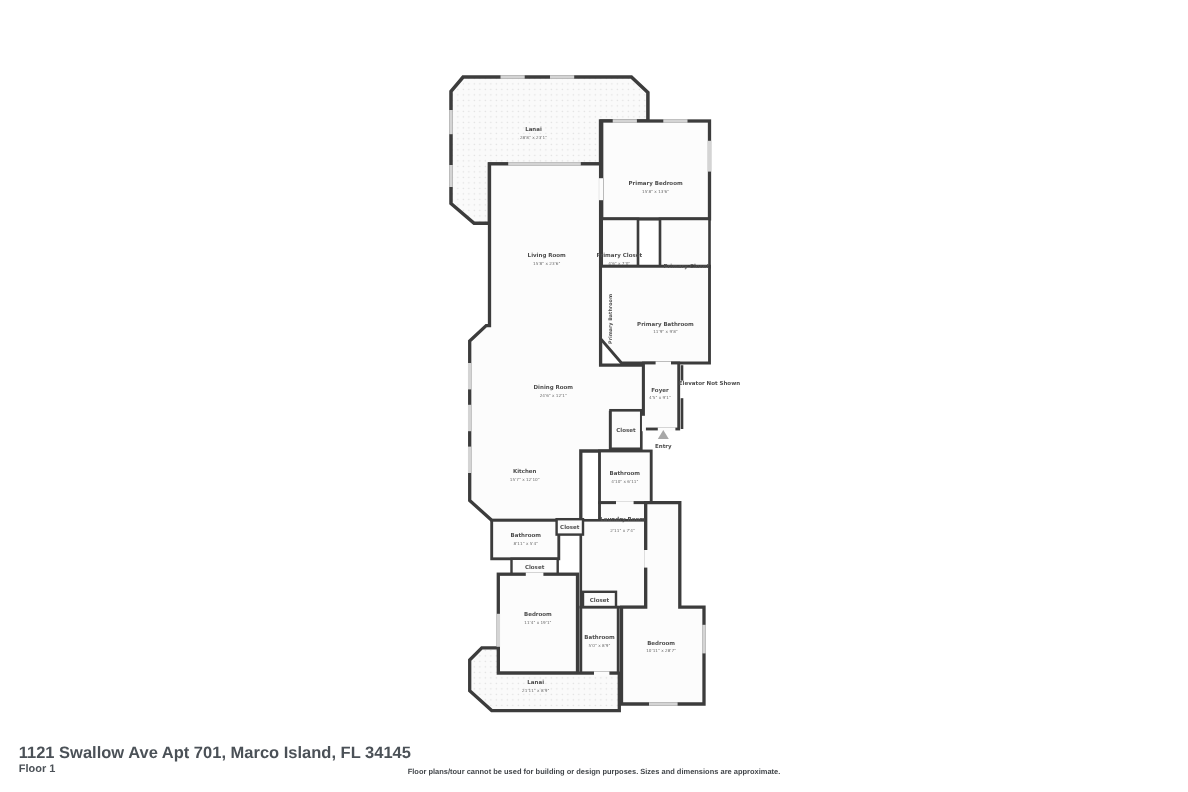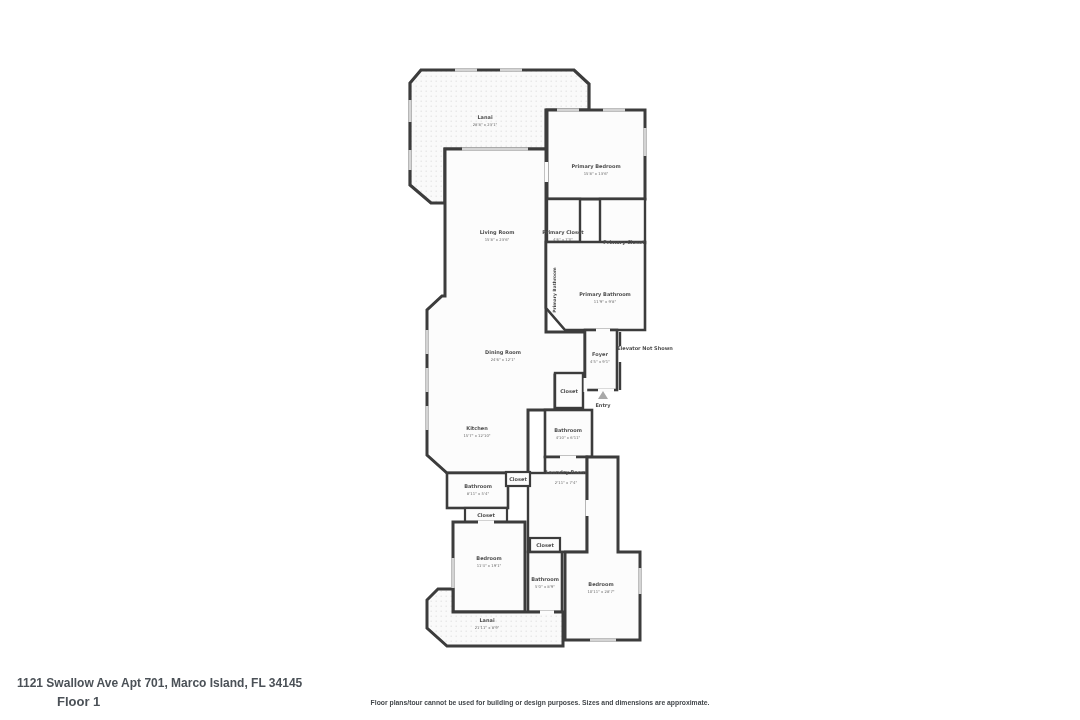--- a/index.html
+++ b/index.html
@@ -1,20 +1,20 @@
 <!DOCTYPE html>
 <html><head>
 <meta charset="utf-8">
 <style>
   html,body{margin:0;padding:0;background:#ffffff;}
   .canvas{position:relative;width:1080px;height:720px;background:#ffffff;overflow:hidden;
           font-family:"Liberation Sans","DejaVu Sans",sans-serif;}
   .plan-svg{position:absolute;left:0;top:0;}
-  .addr{position:absolute;left:17px;top:676px;font-size:12px;font-weight:700;color:#4b5157;}
-  .floor{position:absolute;left:17px;top:694px;font-size:13px;font-weight:700;color:#4b5157;margin-left:40px;}
+  .addr{position:absolute;left:17px;top:676px;font-size:15px;font-weight:700;color:#4b5157;}
+  .floor{position:absolute;left:17px;top:694px;font-size:10px;font-weight:700;color:#4b5157;}
   .disclaimer{position:absolute;left:0;top:699px;width:1080px;text-align:center;
               font-size:6.8px;font-weight:700;color:#43474b;}
   text{fill:#4e4e4e;}
   .rn{font:600 5px "DejaVu Sans",sans-serif;}
   .rd{font:400 3.8px "DejaVu Sans",sans-serif;fill:#6b6b6b;}
   .rnv{font:600 4.4px "DejaVu Sans",sans-serif;}
 </style>
 </head>
 <body>
 

